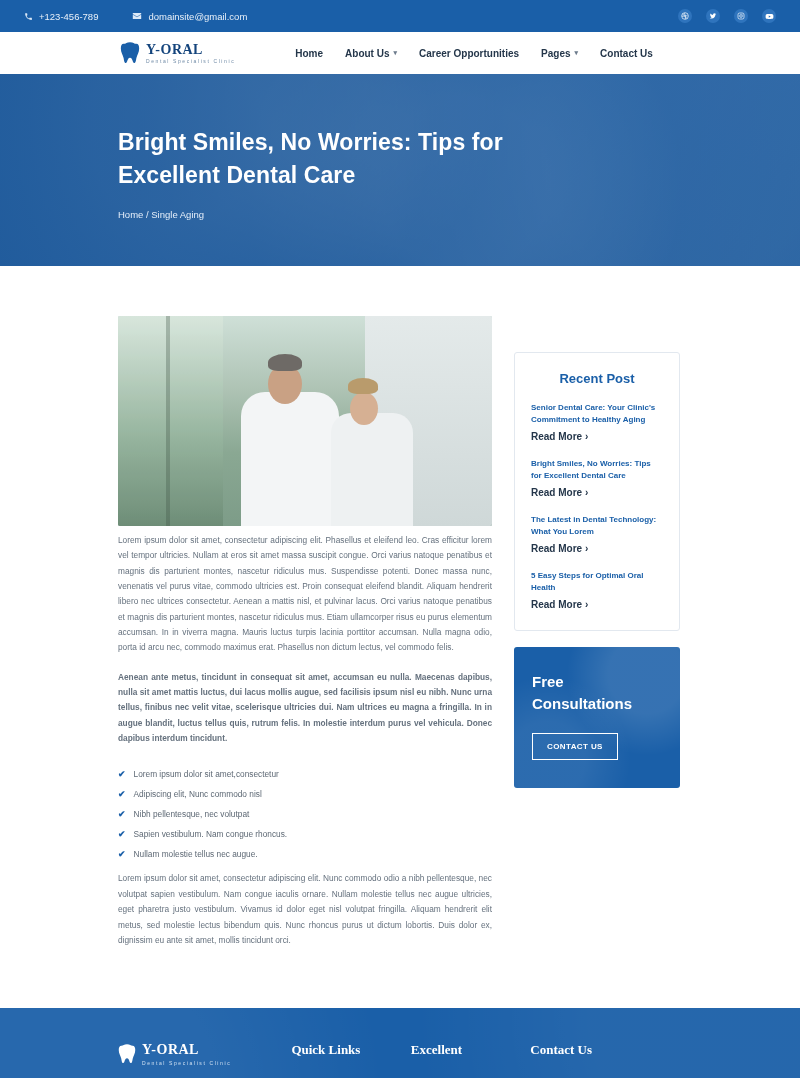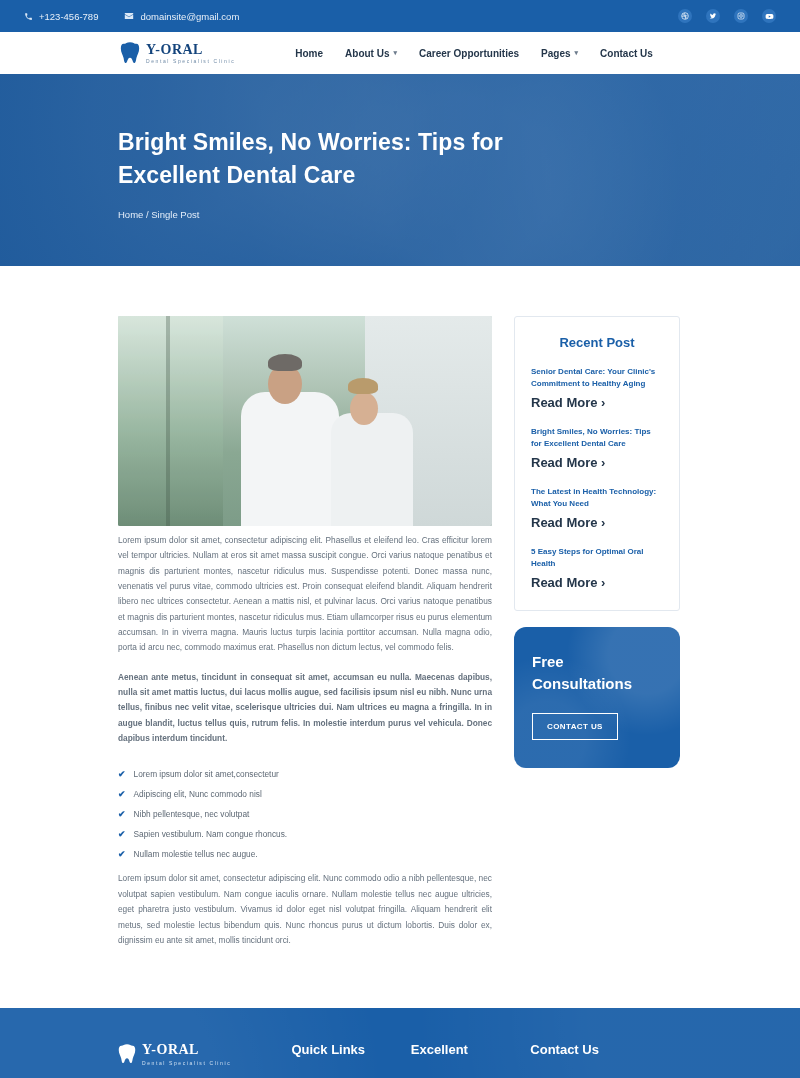--- a/index.html
+++ b/index.html
@@ -16,21 +16,21 @@
   
   .topbar {
     background: #1a5fa8;
     height: 32px;
     display: flex;
     align-items: center;
     padding: 0 24px;
     color: #e8f0f9;
     font-size: 9.5px;
   }
-  .topbar-left { display: flex; align-items: center; gap: 26px; }
+  .topbar-left { display: flex; align-items: center; gap: 34px; }
   .topbar-item { display: flex; align-items: center; gap: 6px; }
   .topbar-right { margin-left: auto; display: flex; align-items: center; gap: 14px; }
   .soc {
     width: 14px; height: 14px; border-radius: 50%;
     background: #2f74bd;
     display: flex; align-items: center; justify-content: center;
     color: #fff; font-size: 7px;
   }
   svg { display: block; }
 
@@ -121,21 +121,21 @@
   
   .main {
     background: #fff;
     padding: 50px 0 60px 0;
     display: flex;
     gap: 22px;
     padding-left: 118px;
     padding-right: 118px;
   }
   .col-left { width: 374px; }
-  .col-right { width: 166px; }
+  .col-right { width: 166px; margin-top: 36px; }
 
   .post-img {
     width: 374px; height: 210px;
     border-radius: 2px;
     overflow: hidden;
     position: relative;
     background: #b9c8ce;
   }
   .post-img .bg {
     position: absolute; inset: 0;
@@ -207,31 +207,31 @@
   .recent-item { margin-bottom: 16px; }
   .recent-item:last-child { margin-bottom: 0; }
   .recent-link {
     font-size: 8px;
     font-weight: bold;
     color: #1a5fa8;
     line-height: 1.5;
     cursor: pointer;
   }
   .read-more {
-    font-size: 13px;
+    font-size: 10px;
     font-weight: bold;
     color: #24364a;
     margin-top: 5px;
     cursor: pointer;
   }
 
   .cta-card {
     margin-top: 16px;
     background: #1a5fa8;
-    border-radius: 12px;
+    border-radius: 3px;
     padding: 24px 16px 28px 18px;
     color: #fff;
     position: relative;
     overflow: hidden;
   }
   .cta-card:before {
     content:"";
     position:absolute; inset:0;
     background:
       radial-gradient(circle at 80% 20%, rgba(255,255,255,.12) 0 22%, transparent 46%),
@@ -276,21 +276,21 @@
   }
   .fcol-brand { width: 182px; }
   .fcol { width: 118px; }
   .fcol.contact { width: 180px; }
   .f-logo { display: flex; align-items: center; gap: 6px; }
   .f-logo-title {
     font-family: "Liberation Serif", serif;
     font-weight: bold; font-size: 14px; color: #fff; letter-spacing:.5px;
   }
   .f-logo-sub { font-size: 5px; color: #cfe0f2; letter-spacing: 1.6px; margin-top:2px; }
-  .f-title { font-size: 13px; font-weight: bold; color: #fff; margin-bottom: 16px; }
+  .f-title { font-size: 13px; font-weight: bold; color: #fff; margin-bottom: 16px; font-family: Liberation Serif, serif; }
 </style>
 </head>
 <body>
 
 <div class="page">
 
   <div class="topbar">
     <div class="topbar-left">
       <div class="topbar-item">
         <span>
@@ -368,21 +368,21 @@
         <span>Contact Us</span>
       </div>
     </div>
   </div>
 
   <div class="hero">
     <div class="hero-photo"></div>
     <div class="hero-overlay"></div>
     <div class="hero-inner">
       <div class="hero-title">Bright Smiles, No Worries: Tips for Excellent Dental Care</div>
-      <div class="crumb">Home / Single Post</div>
+      <div class="crumb">Home / Single Aging</div>
     </div>
   </div>
 
   <div class="main">
 
     <div class="col-left">
       <div class="post-img">
         <div class="bg"></div>
         <div class="win"></div>
         <div class="rightwall"></div>
@@ -429,21 +429,21 @@
 
         <div class="recent-item">
           <div class="recent-link">Senior Dental Care: Your Clinic's Commitment to Healthy Aging</div>
           <div class="read-more">Read More ›</div>
         </div>
         <div class="recent-item">
           <div class="recent-link">Bright Smiles, No Worries: Tips for Excellent Dental Care</div>
           <div class="read-more">Read More ›</div>
         </div>
         <div class="recent-item">
-          <div class="recent-link">The Latest in Health Technology: What You Need</div>
+          <div class="recent-link">The Latest in Dental Technology: What You Lorem</div>
           <div class="read-more">Read More ›</div>
         </div>
         <div class="recent-item">
           <div class="recent-link">5 Easy Steps for Optimal Oral Health</div>
           <div class="read-more">Read More ›</div>
         </div>
       </div>
 
       <div class="cta-card">
         <div class="cta-inner">

